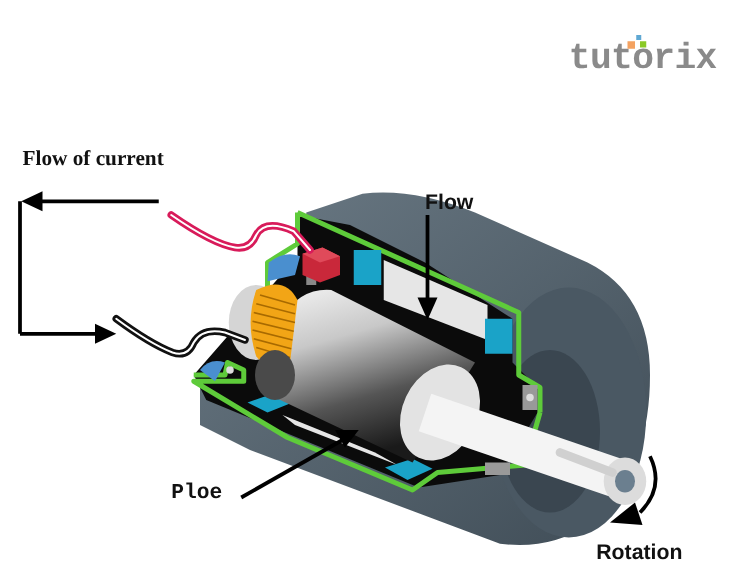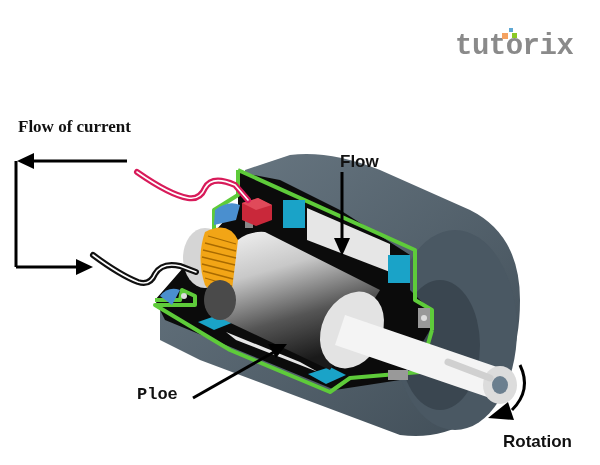--- a/index.html
+++ b/index.html
@@ -121,20 +121,20 @@
 
   <g>
     <path d="M520,365 Q532,390 512,410" fill="none" stroke="#000" stroke-width="3"></path>
     <polygon points="488,418 508,402 514,420" fill="#000"></polygon>
   </g>
 </svg>
 
 <div class="label" style="left:18px; top:117px;font-family:Liberation Serif, serif;">Flow of current</div>
 <div class="label" style="left:340px; top:152px;">Flow</div>
 <div class="label" style="left:137px; top:385px;font-family:Liberation Mono, monospace;">Ploe</div>
-<div class="label" style="left:503px; top:432px;">Rotation</div>
+<div class="label" style="left:477px; top:432px;">Rotation</div>
 
 <div id="logo">tutorix</div>
 <svg id="logo-dots" viewBox="0 0 20 12">
   <rect x="2" y="5" width="6" height="6" fill="#f4a261"></rect>
   <rect x="9" y="0" width="4" height="4" fill="#5fa8d3"></rect>
   <rect x="12" y="5" width="5" height="5" fill="#8ac926"></rect>
 </svg>
 
 </body></html>

